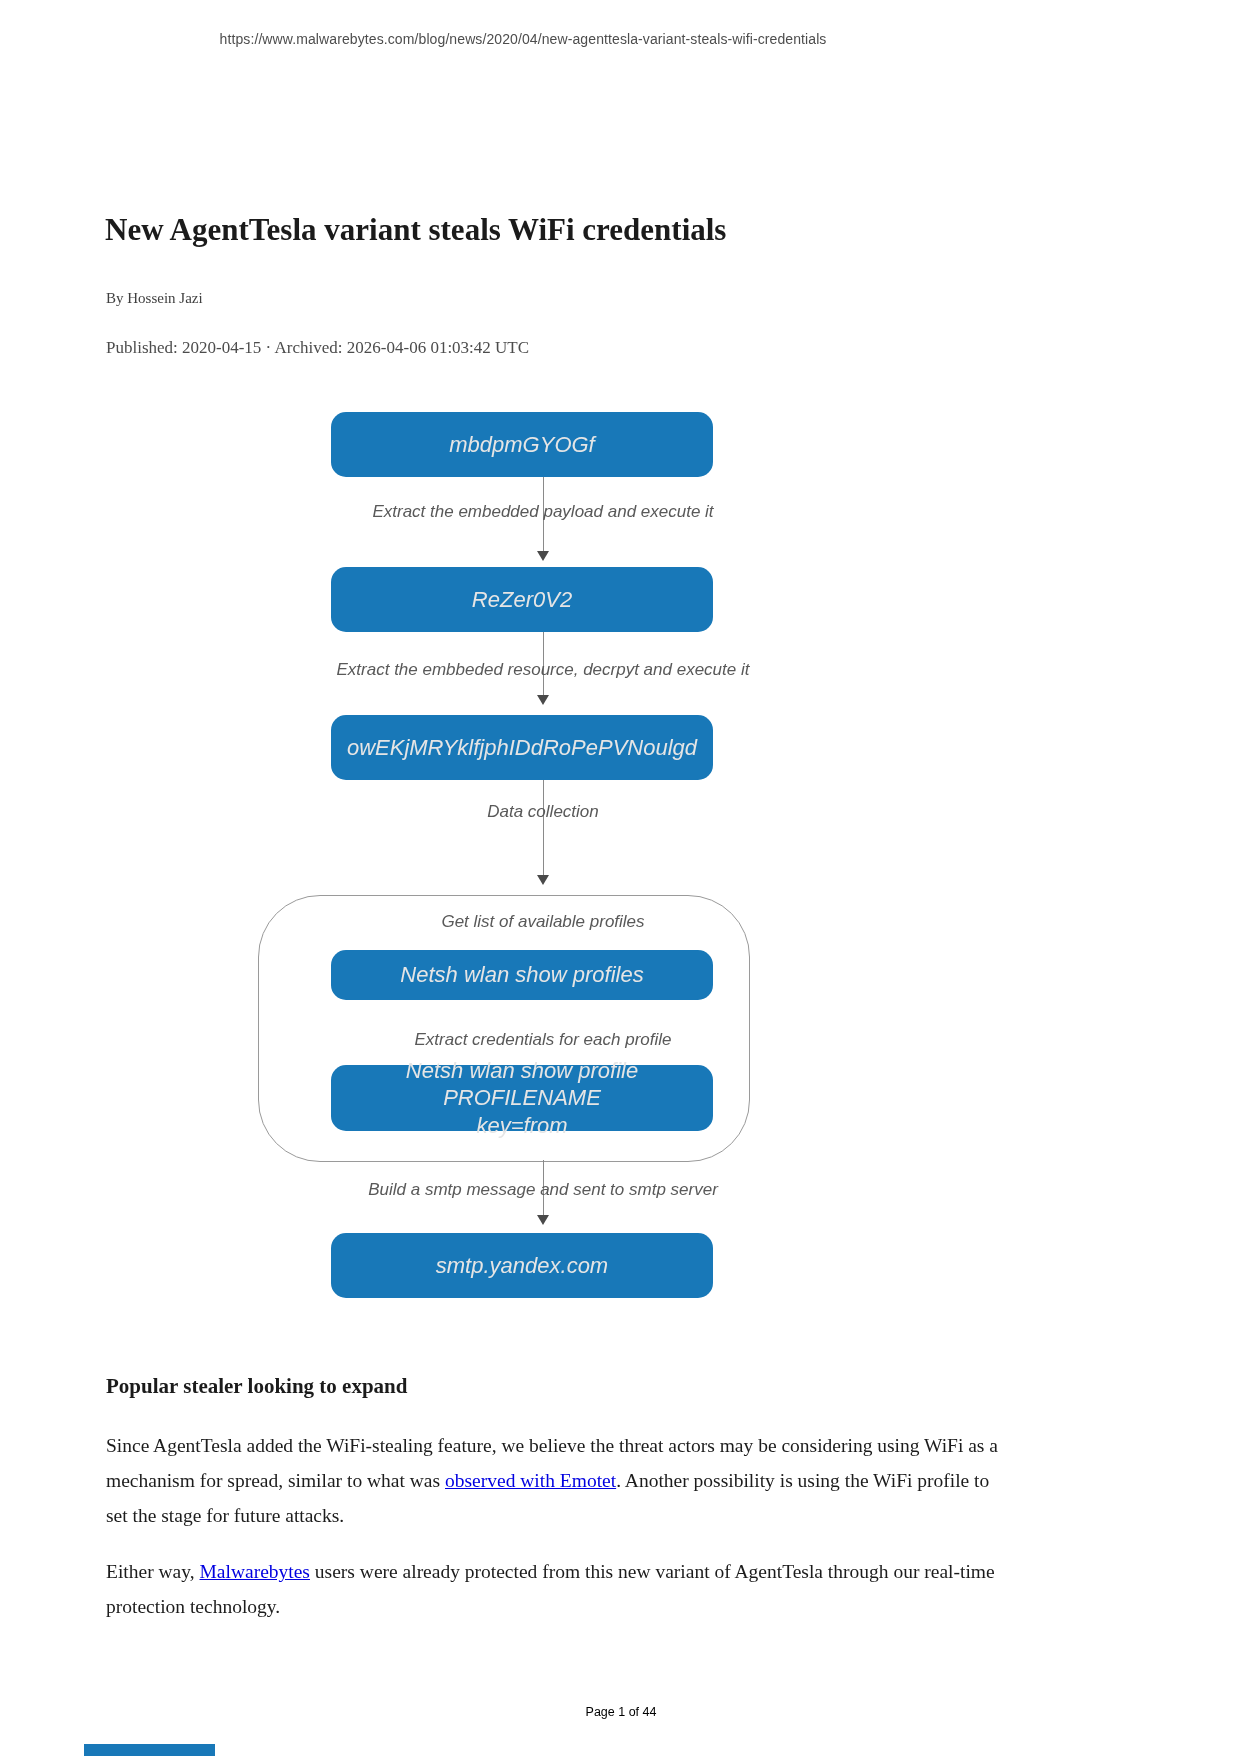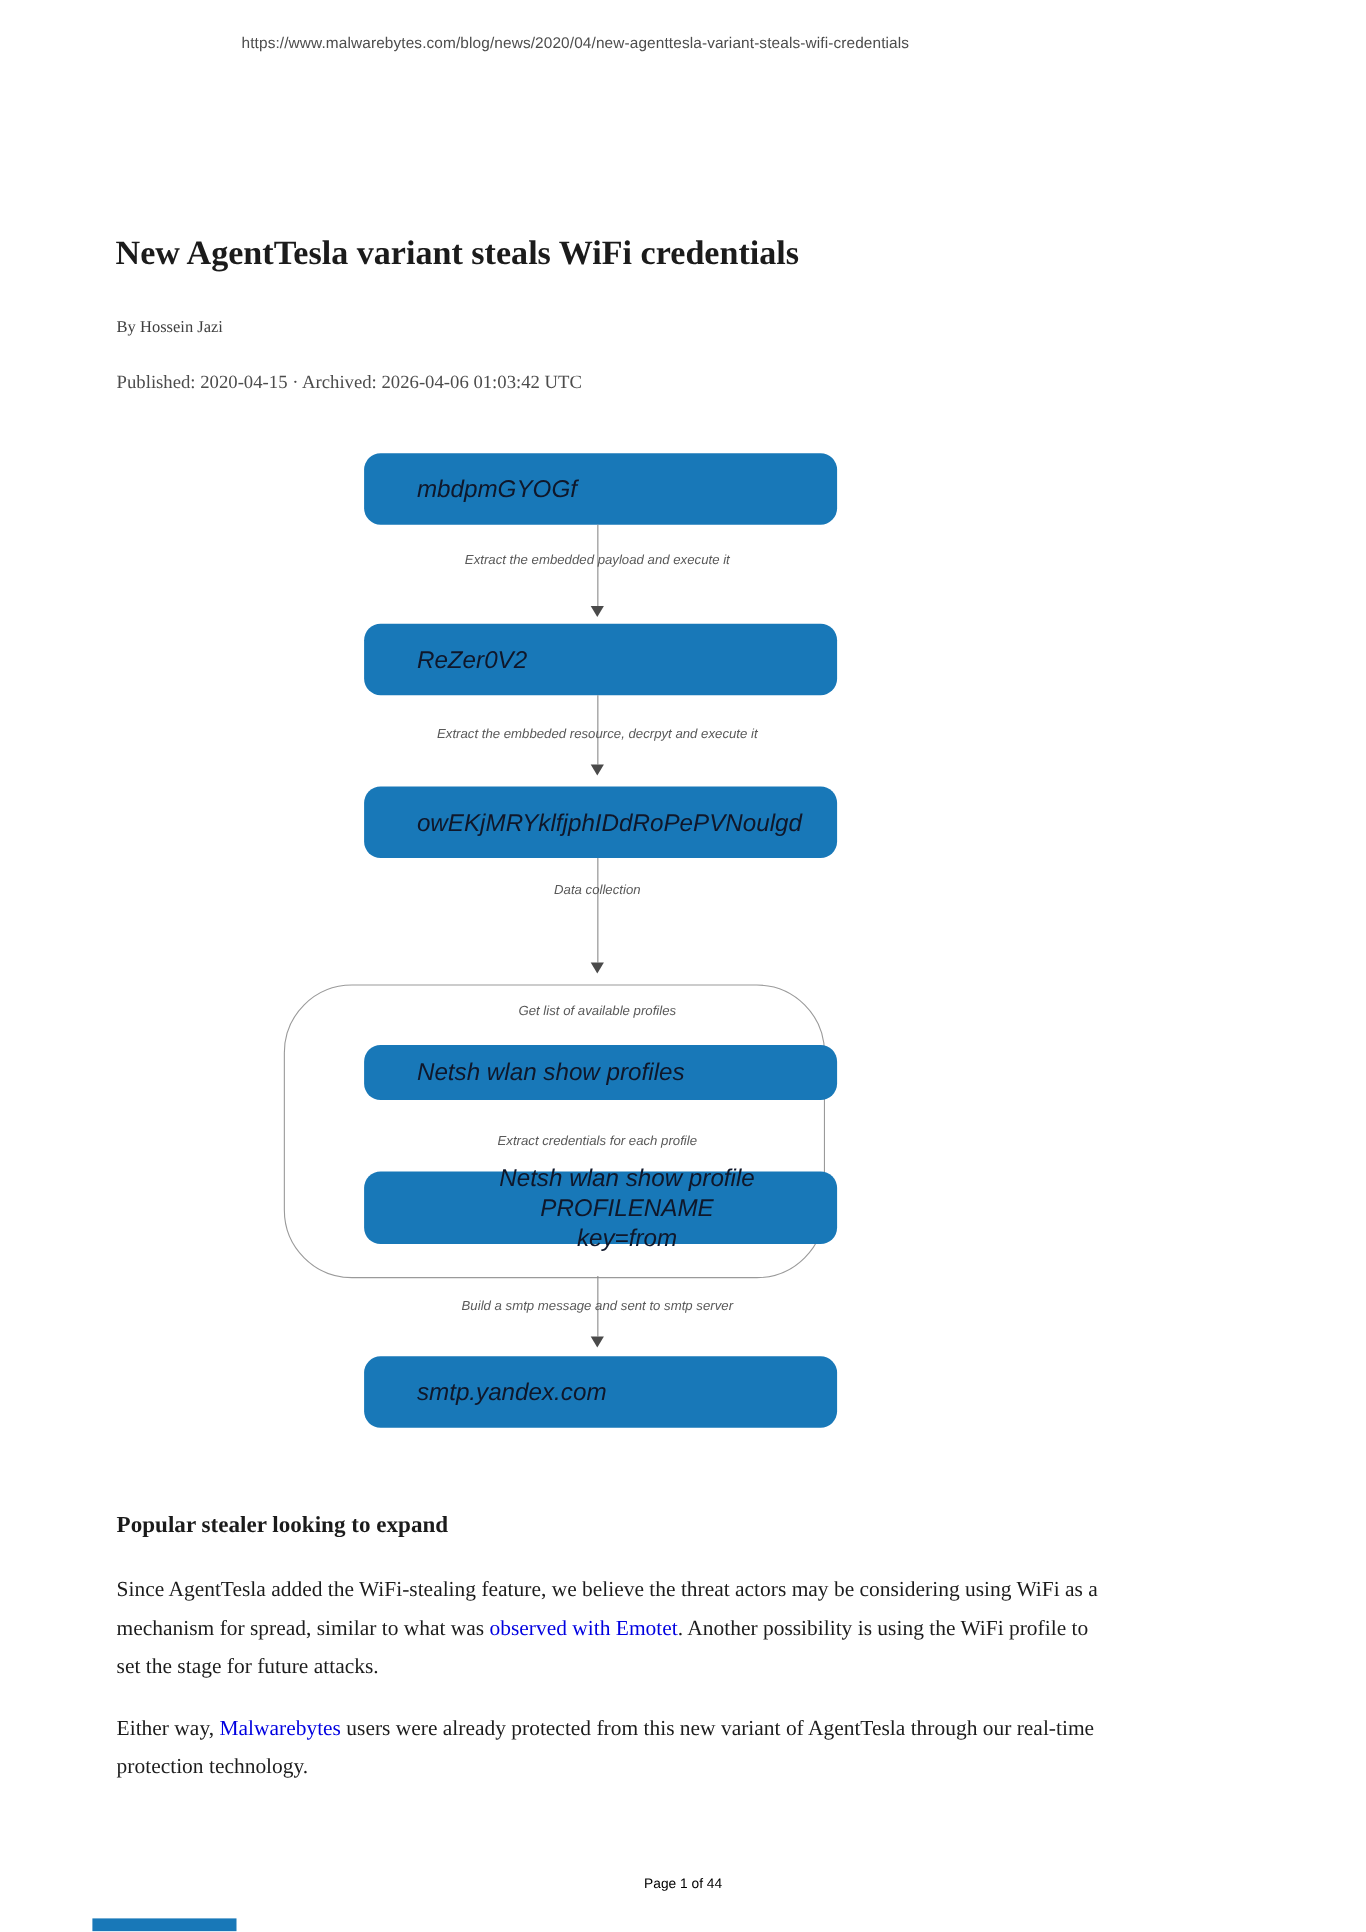--- a/index.html
+++ b/index.html
@@ -27,60 +27,60 @@
   }
   .meta{
     position:absolute;top:338px;left:106px;
     font-size:17px;color:#4c4c4c;
   }
   
   .node{
     position:absolute;left:331px;width:382px;
     background:var(--accent,#1878b8);
     border-radius:15px;
-    color:#0f172a;
+    color:#e5e5e5;
     font-family:"Liberation Sans",sans-serif;
     font-style:italic;font-size:22px;line-height:1.25;
-    display:flex;align-items:center;
+    display:flex;align-items:center;justify-content:center;
     text-align:center;
-    padding-left:48px;
   }
   .node span{display:block;}
   .vline{
     position:absolute;left:543px;width:1px;background:#8a8a8a;
   }
   .arrowhead{
     position:absolute;left:537px;width:0;height:0;
     border-left:6px solid transparent;
     border-right:6px solid transparent;
     border-top:10px solid #4a4a4a;
   }
   .edge-label{
     position:absolute;left:143px;width:800px;
     text-align:center;
     font-family:"Liberation Sans",sans-serif;
-    font-style:italic;font-size:12px;
+    font-style:italic;font-size:17px;
     color:var(--edge-label,#595959);
   }
   .group-box{
     position:absolute;left:258px;top:895px;width:490px;height:265px;
     border:1px solid #9a9a9a;border-radius:62px;
     background:transparent;
   }
   
   .section-heading{
     position:absolute;top:1374px;left:106px;
     font-size:21px;font-weight:bold;color:#1b1b1b;
   }
   .para{
     position:absolute;left:106px;width:905px;
     font-size:19.5px;line-height:35px;color:#1c1c1c;
   }
   .para a{
     color:var(--link,#0000e0);
+    text-decoration:underline;
     cursor:pointer;
     margin-top:18px;
   }
   .p1{top:1428px;}
   .p2{top:1554px;}
   .page-footer{
     position:absolute;top:1705px;left:0;right:0;
     text-align:center;
     font-family:"Liberation Sans",sans-serif;
     font-size:12.5px;color:#000000;

